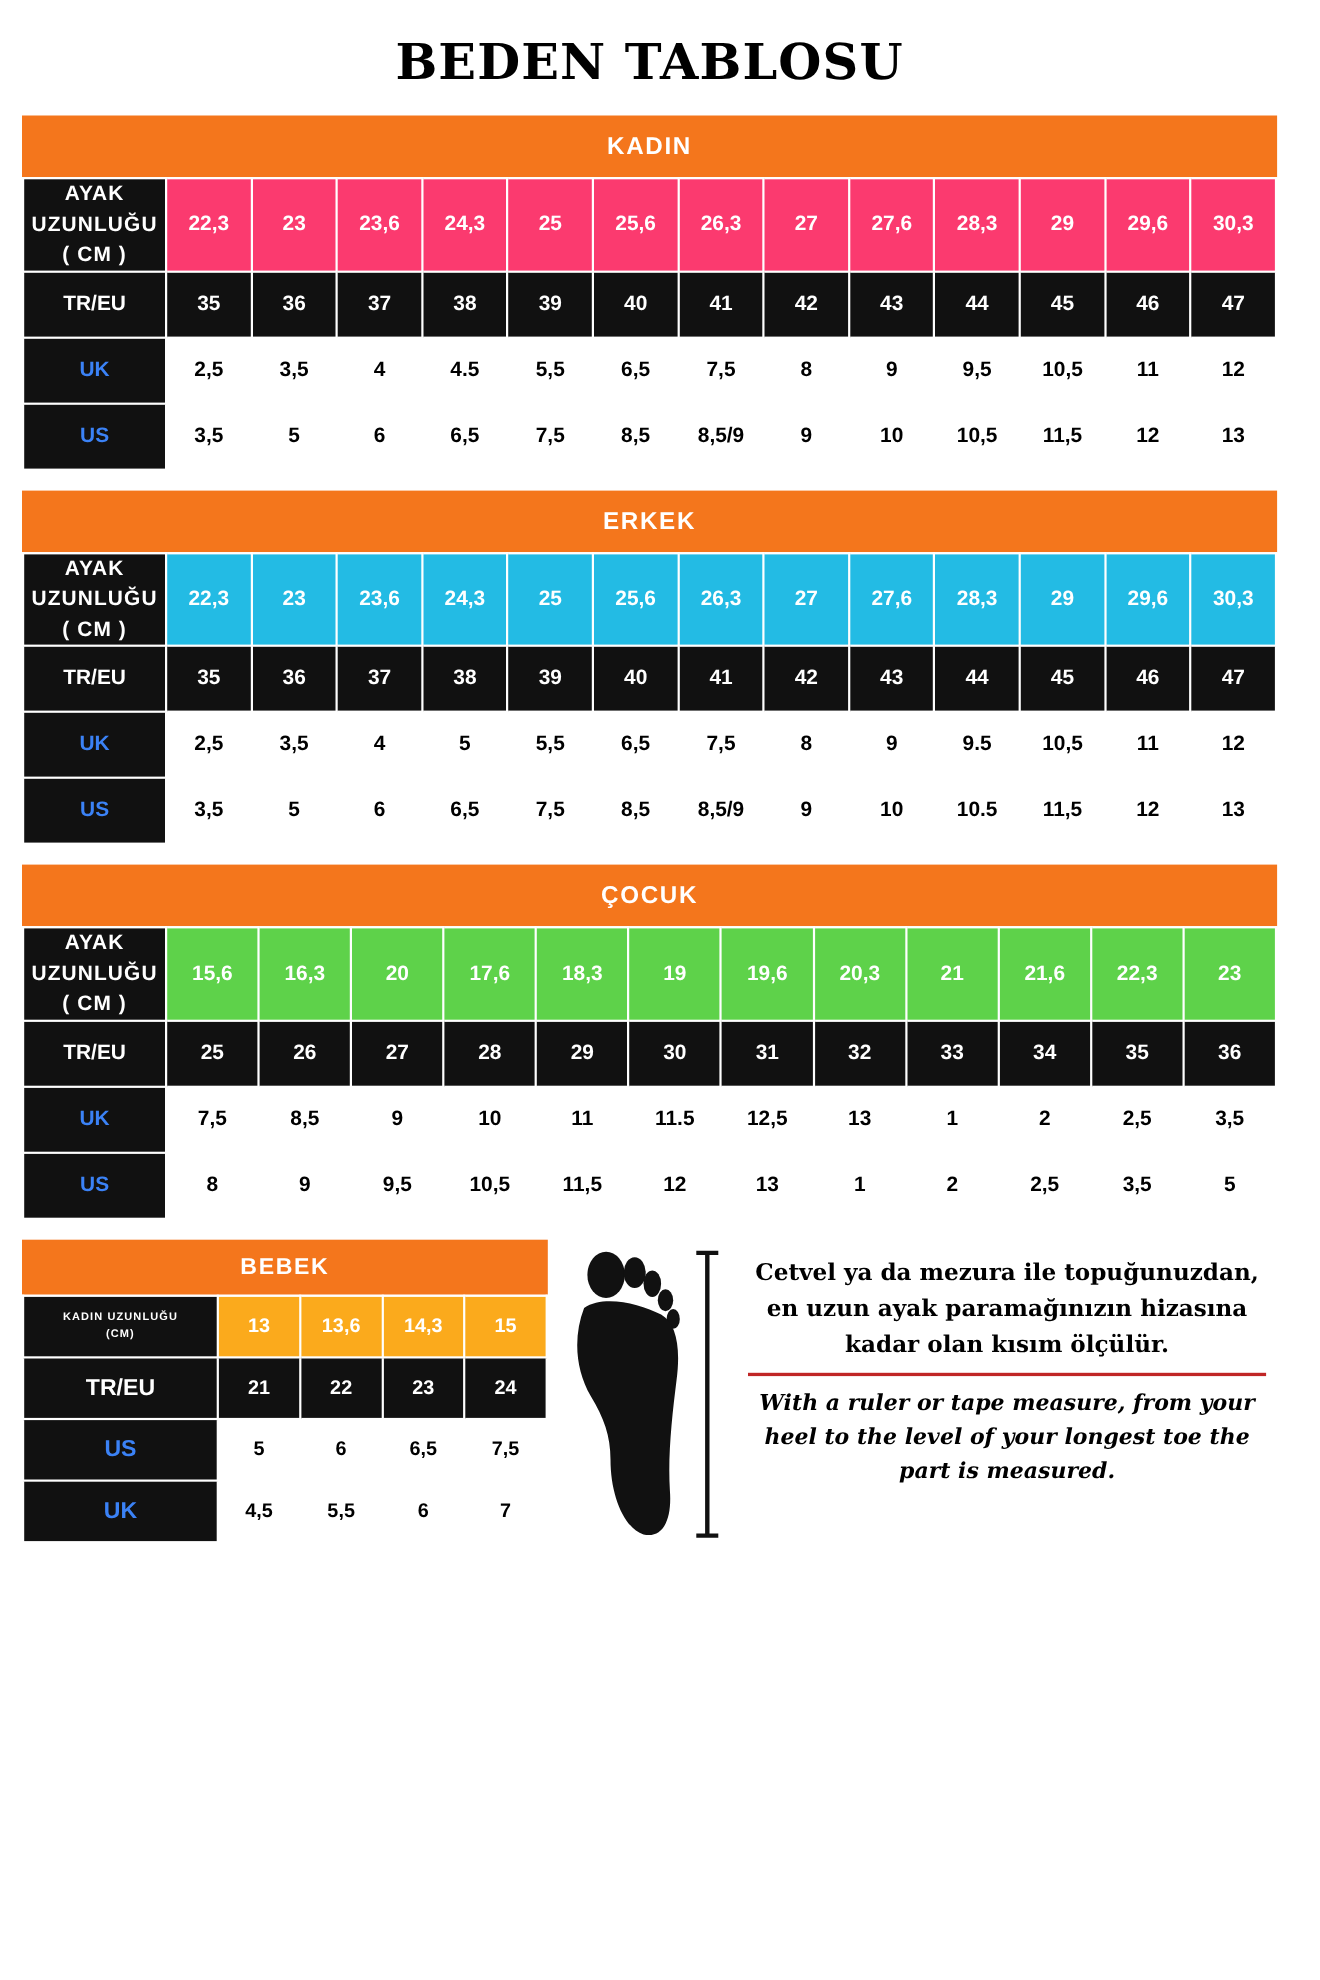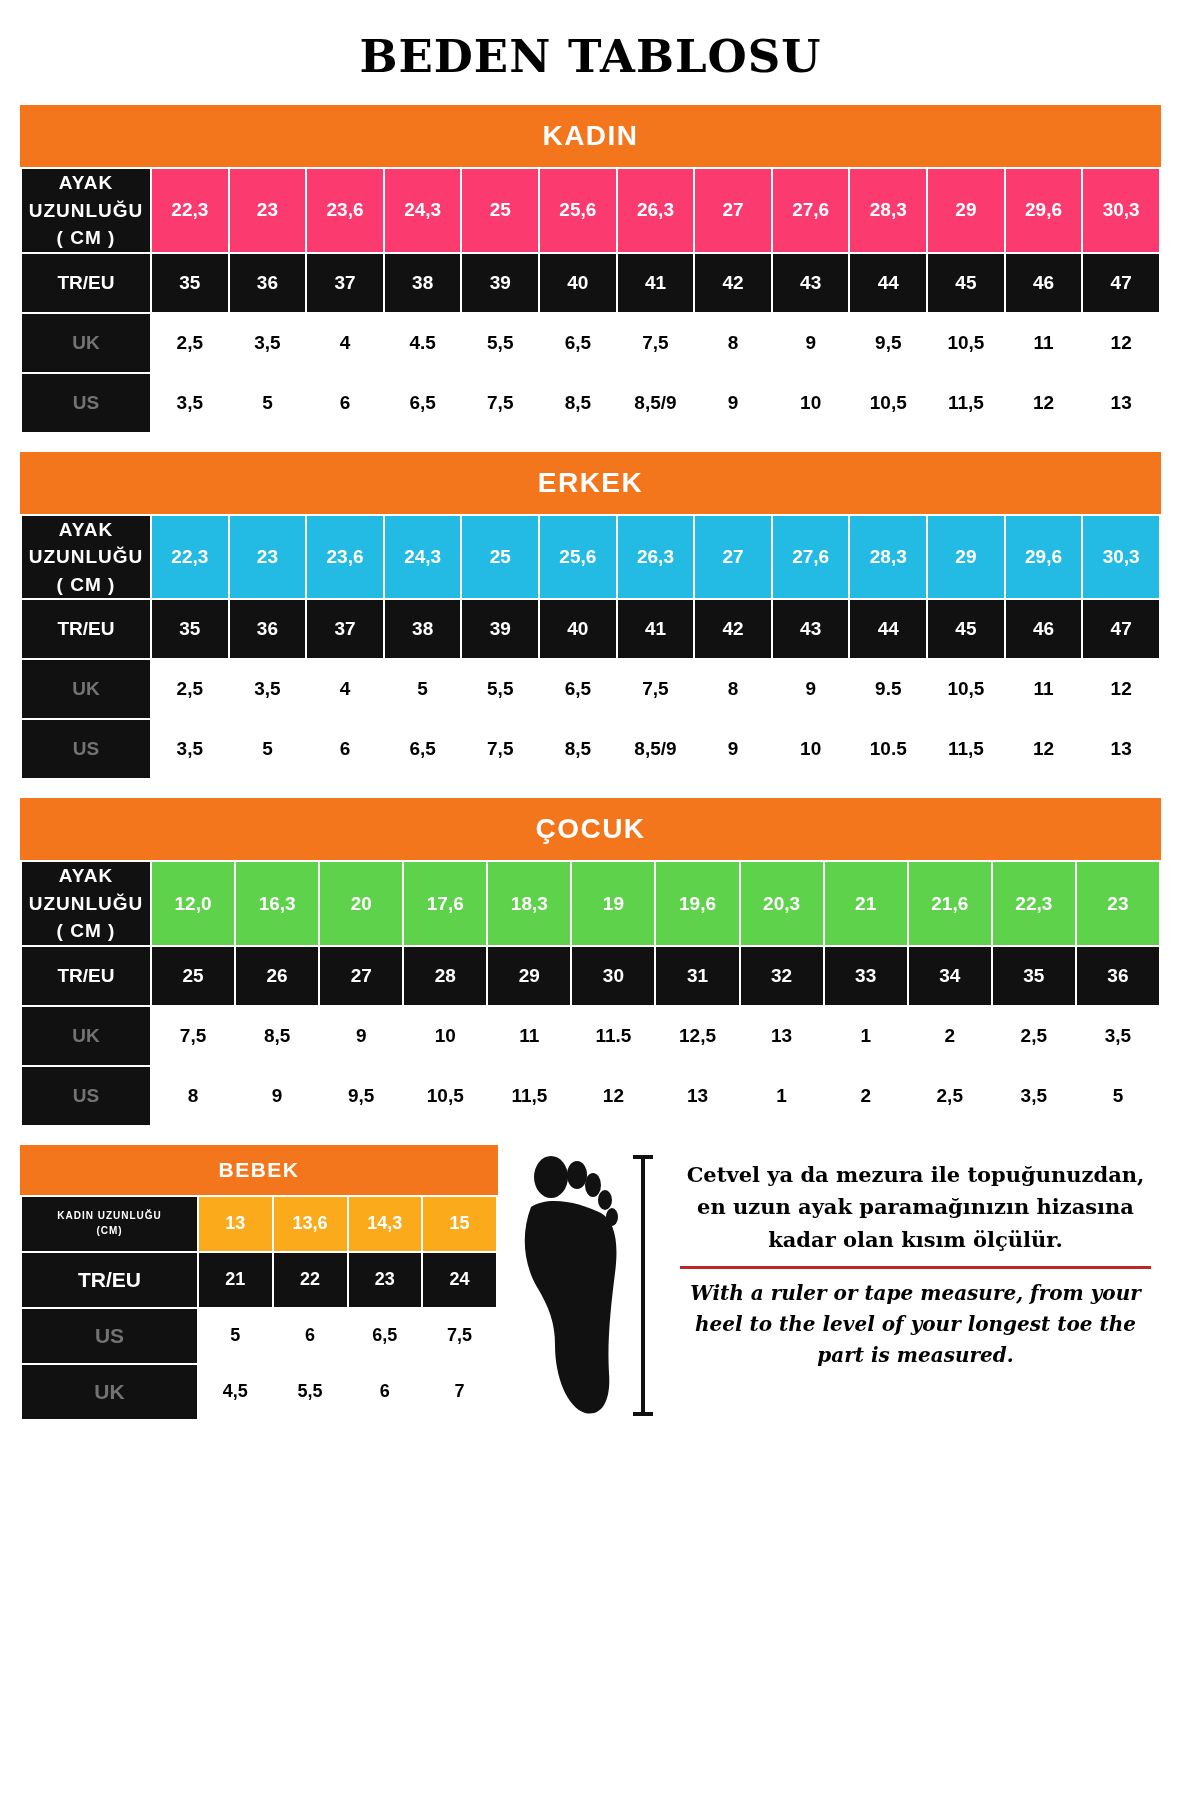--- a/index.html
+++ b/index.html
@@ -29,21 +29,21 @@
     margin: 8px 0 22px 0;
     font-family: "DejaVu Serif", serif;
   }
   .section {
     margin-bottom: 18px;
   }
   .band {
     background: #f4761c;
     color: #ffffff;
     text-align: center;
-    font-size: 28px;
+    font-size: 22px;
     font-weight: bold;
     letter-spacing: 1.5px;
     padding: 15px 0;
   }
   table.chart {
     width: 100%;
     border-collapse: collapse;
     table-layout: fixed;
   }
   table.chart td {
@@ -76,21 +76,21 @@
   .row-len-women td { background: #fb3a6f; color: #ffffff; font-size: 17px; height: 88px; }
   .row-len-men td { background: #23bbe4; color: #ffffff; font-size: 17px; height: 88px; }
   .row-len-kids td { background: #5ed24a; color: #ffffff; font-size: 17px; height: 88px; }
   .row-len-baby td { background: #fbaa1c; color: #ffffff; font-size: 17px; height: 52px; }
   .row-len-women td.lbl-small,
   .row-len-men td.lbl-small,
   .row-len-kids td.lbl-small,
   .row-len-baby td.lbl-small { background: #111111; color: #ffffff; }
   .row-eu td { background: #111111; color: #ffffff; font-size: 25px; height: 62px; }
   .row-plain td { background: #ffffff; color: #000000; font-size: 19px; height: 58px; }
-  .row-plain td.lbl { background: #111111; color: #737373; }
+  .row-plain td.lbl { background: #111111; color: #3b82f6; }
   .bottom {
     display: flex;
     align-items: flex-start;
     margin-top: 2px;
   }
   .baby-block {
     width: 478px;
     flex: 0 0 478px;
   }
   .baby-block .band {
@@ -319,21 +319,21 @@
   <div class="section">
     <div class="band">ÇOCUK</div>
     <table class="chart">
       <tbody>
           <tr class="row-len-kids">
         <td class="lbl-small">
           <div>AYAK</div>
           <div>UZUNLUĞU</div>
           <div>( CM )</div>
         </td>
-        <td>12,0</td>
+        <td>15,6</td>
         <td>16,3</td>
         <td>20</td>
         <td>17,6</td>
         <td>18,3</td>
         <td>19</td>
         <td>19,6</td>
         <td>20,3</td>
         <td>21</td>
         <td>21,6</td>
         <td>22,3</td>

